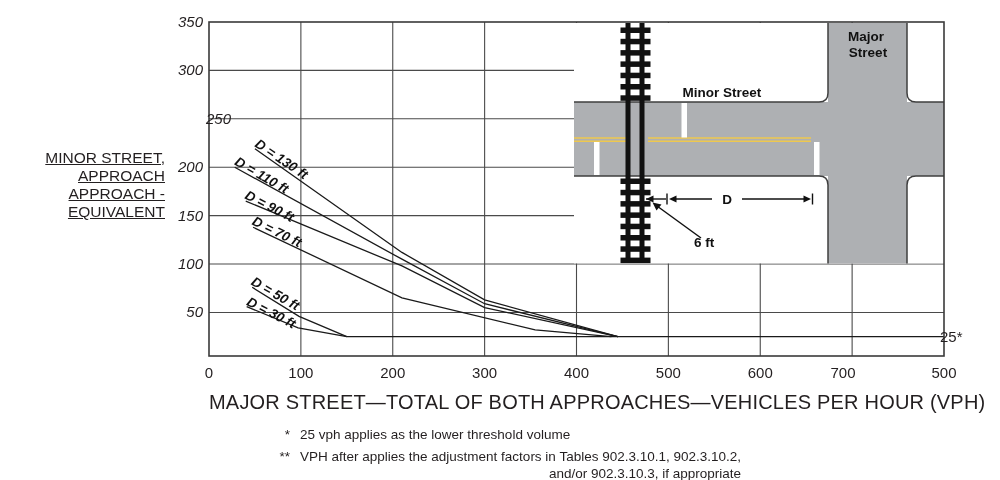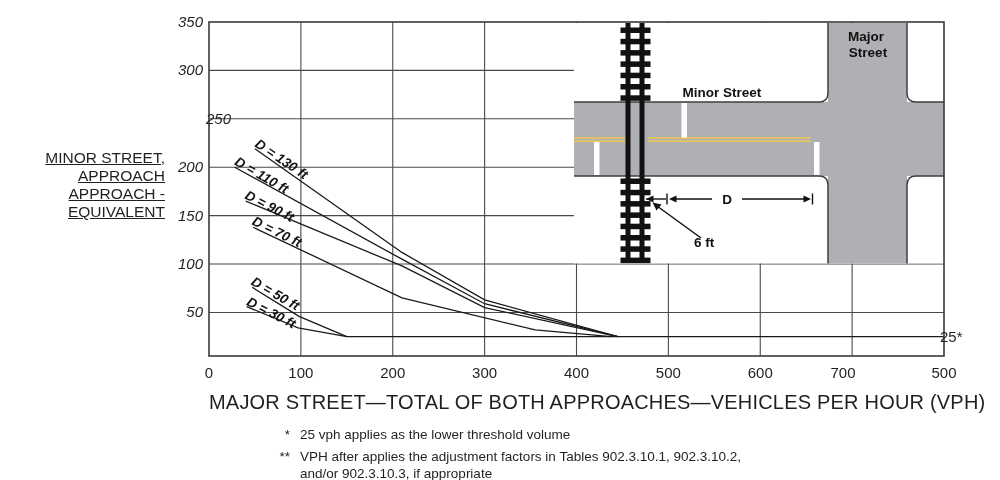--- a/index.html
+++ b/index.html
@@ -15,21 +15,21 @@
   .dim{stroke:#111;stroke-width:1.4;}
   .dim-fill{fill:#111;}
   .ins-label{font-family:"Liberation Sans",sans-serif;font-weight:700;font-size:13.5px;fill:#111;}
   .xtick{position:absolute;transform:translateX(-50%);font-size:15px;white-space:nowrap;}
   .ytick{position:absolute;text-align:right;font-size:15px;white-space:nowrap;font-style:italic;}
   #yaxis-label{position:absolute;right:835px;top:149px;text-align:right;
                font-size:15.5px;line-height:18px;white-space:nowrap;text-decoration:underline;}
   #xaxis-title{position:absolute;left:209px;top:391px;width:735px;text-align:center;
                font-size:20px;letter-spacing:.2px;white-space:nowrap;}
   #threshold-label{position:absolute;left:940px;top:328px;font-size:15px;}
-  .fn{position:absolute;font-size:13.5px;line-height:17px;white-space:nowrap;}
+  .fn{position:absolute;font-size:13.5px;line-height:17px;white-space:nowrap;text-align:right;}
   .fn-marker{text-align:right;}
 </style>
 </head>
 <body>
 
 <svg id="fig" width="1000" height="480" viewBox="0 0 1000 480">
 
   <g id="grid-layer">
       <line x1="209" x2="944" y1="312.4347826086956" y2="312.4347826086956" class="grid"></line>
       <line x1="209" x2="944" y1="264.0289855072464" y2="264.0289855072464" class="grid"></line>

